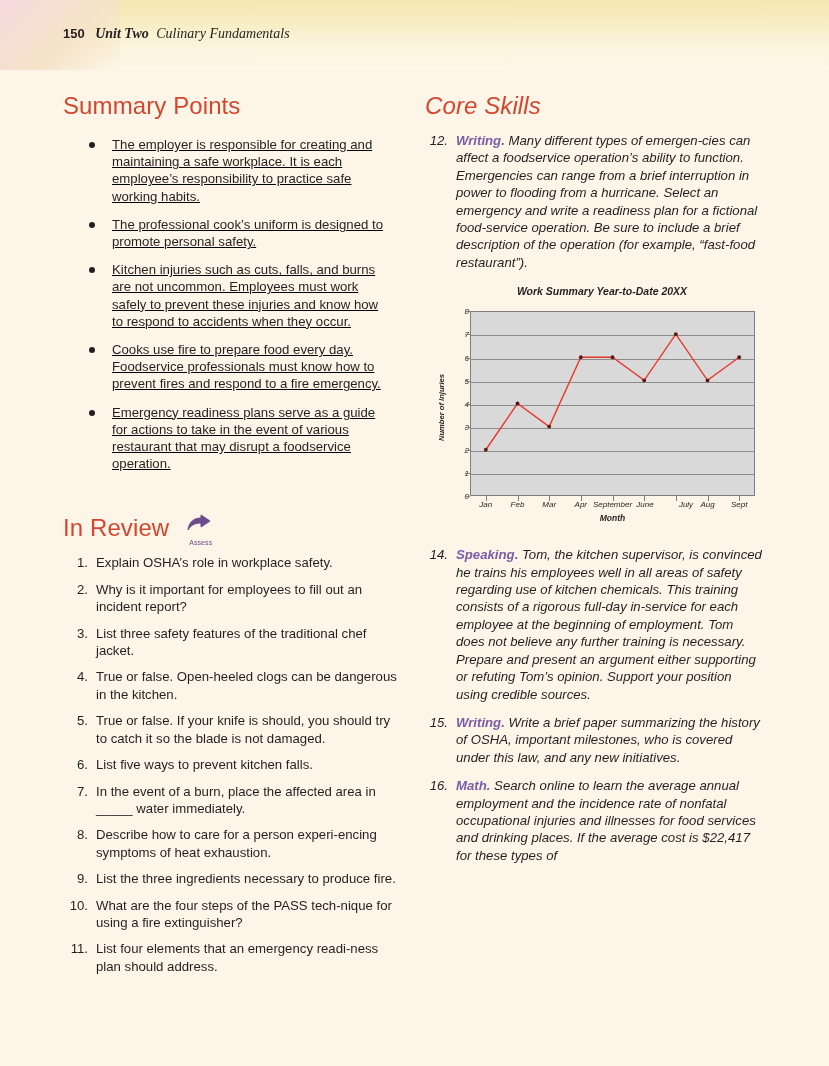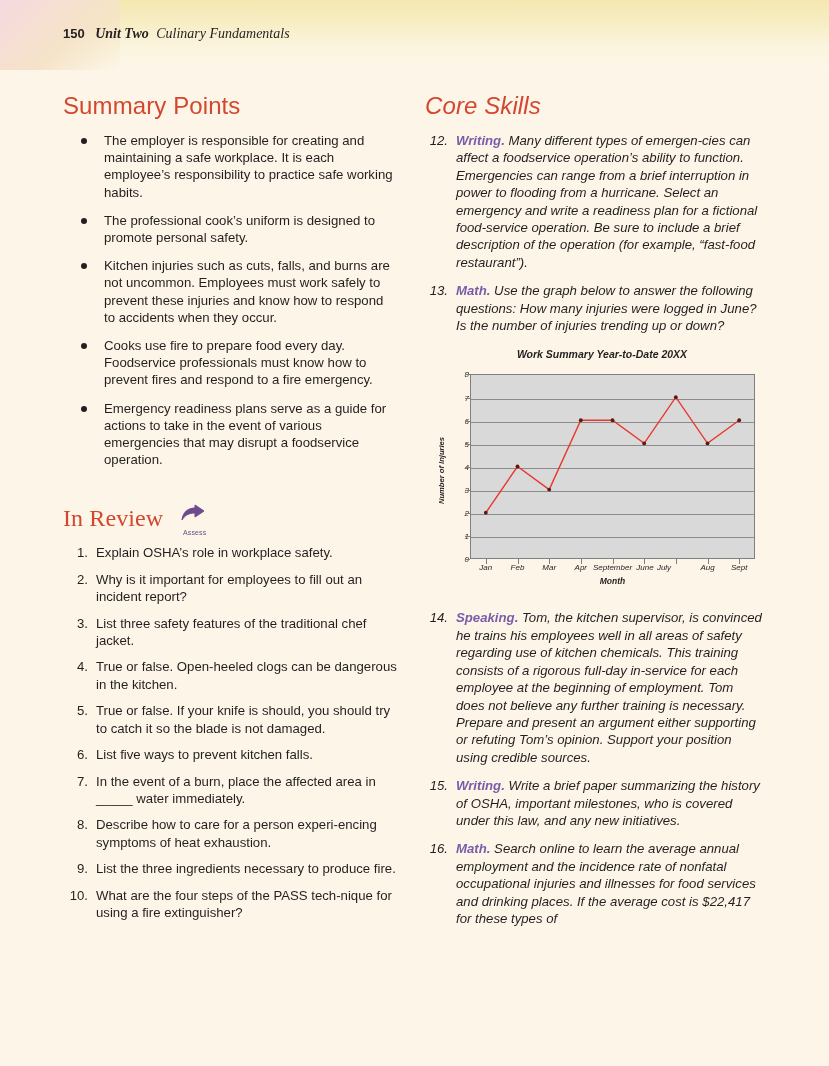--- a/index.html
+++ b/index.html
@@ -78,28 +78,28 @@
   h2.section-title {
     font-size: 24px;
     font-weight: normal;
     color: #d4462e;
     margin: 0 0 12px 0;
     letter-spacing: 0.1px;
   }
   h2.section-title.review {
     margin-top: 26px;
     display: inline-block;
-    font-family: Liberation Serif, serif;
   }
 
   
   ul.bullets {
     list-style: none;
-    margin: 8px;
+    margin: 16px;
     padding: 0;
+    text-decoration: underline;
   }
   ul.bullets li {
     position: relative;
     padding-left: 33px;
     margin-bottom: 11px;
     font-size: 13.2px;
     line-height: 17.2px;
     color: #231f20;
   }
   ul.bullets li::before {
@@ -309,21 +309,21 @@
     <span class="unit-title">Culinary Fundamentals</span>
   </div>
 
   <div class="col col-left">
     <h2 class="section-title">Summary Points</h2>
     <ul class="bullets">
       <li>The employer is responsible for creating and maintaining a safe workplace. It is each employee’s responsibility to practice safe working habits.</li>
       <li>The professional cook’s uniform is designed to promote personal safety.</li>
       <li>Kitchen injuries such as cuts, falls, and burns are not uncommon. Employees must work safely to prevent these injuries and know how to respond to accidents when they occur.</li>
       <li>Cooks use fire to prepare food every day. Foodservice professionals must know how to prevent fires and respond to a fire emergency.</li>
-      <li>Emergency readiness plans serve as a guide for actions to take in the event of various emergencies that may disrupt a foodservice operation.</li>
+      <li>Emergency readiness plans serve as a guide for actions to take in the event of various restaurant that may disrupt a foodservice operation.</li>
     </ul>
 
     <div>
       <h2 class="section-title review">In Review</h2>
       <span class="assess-icon">
         <svg class="glyph" viewBox="0 0 26 18">
           <path d="M2 16 C3 7, 9 4, 15 4 L15 1 L24 7 L15 13 L15 9 C9 9, 5 11, 2 16 Z" fill="#6b4a8d" stroke="#6b4a8d" stroke-width="1" stroke-linejoin="round"></path>
         </svg>
         <span class="label">Assess</span>
       </span>
@@ -333,32 +333,30 @@
       <li><span class="num">1.</span><span>Explain OSHA’s role in workplace safety.</span></li>
       <li><span class="num">2.</span><span>Why is it important for employees to fill out an incident report?</span></li>
       <li><span class="num">3.</span><span>List three safety features of the traditional chef jacket.</span></li>
       <li><span class="num">4.</span><span>True or false. Open-heeled clogs can be dangerous in the kitchen.</span></li>
       <li><span class="num">5.</span><span>True or false. If your knife is should, you should try to catch it so the blade is not damaged.</span></li>
       <li><span class="num">6.</span><span>List five ways to prevent kitchen falls.</span></li>
       <li><span class="num">7.</span><span>In the event of a burn, place the affected area in _____ water immediately.</span></li>
       <li><span class="num">8.</span><span>Describe how to care for a person experi-encing symptoms of heat exhaustion.</span></li>
       <li><span class="num">9.</span><span>List the three ingredients necessary to produce fire.</span></li>
       <li><span class="num">10.</span><span>What are the four steps of the PASS tech-nique for using a fire extinguisher?</span></li>
+      <li><span class="num">11.</span><span>List four elements that an emergency readi-ness plan should address.</span></li>
     </ol>
   </div>
 
   <div class="col col-right">
     <h2 class="section-title">Core Skills</h2>
 
     <ol class="core">
       <li>
         <span class="num">12.</span><span class="skill-tag">Writing.</span><span> Many different types of emergen-cies can affect a foodservice operation’s ability to function. Emergencies can range from a brief interruption in power to flooding from a hurricane. Select an emergency and write a readiness plan for a fictional food-service operation. Be sure to include a brief description of the operation (for example, “fast-food restaurant”).</span>
-      </li>
-      <li>
-        <span class="num">13.</span><span class="skill-tag">Math.</span><span> Use the graph below to answer the following questions: How many injuries were logged in June? Is the number of injuries trending up or down?</span>
       </li>
     </ol>
 
     <div class="chart-wrap">
       <div class="chart-title">Work Summary Year-to-Date 20XX</div>
       <div class="plot-outer">
 
         <div class="y-axis-label">Number of Injuries</div>
 
         <div class="plot-area">
@@ -413,21 +411,21 @@
         <div class="xtick-mark" style="left:250.8px;"></div>
         <div class="xtick-mark" style="left:282.5px;"></div>
         <div class="xtick-mark" style="left:314.2px;"></div>
 
         <div class="xtick" style="left:60.8px;">Jan</div>
         <div class="xtick" style="left:92.5px;">Feb</div>
         <div class="xtick" style="left:124.2px;">Mar</div>
         <div class="xtick" style="left:155.8px;">Apr</div>
         <div class="xtick" style="left:187.5px;">September</div>
         <div class="xtick" style="left:220px;">June</div>
-        <div class="xtick" style="left:239px;">July</div>
+        <div class="xtick" style="left:261px;">July</div>
         <div class="xtick" style="left:282.5px;">Aug</div>
         <div class="xtick" style="left:314.2px;">Sept</div>
 
         <div class="x-axis-label">Month</div>
       </div>
     </div>
 
     <ol class="core">
       <li>
         <span class="num">14.</span><span class="skill-tag">Speaking.</span><span> Tom, the kitchen supervisor, is convinced he trains his employees well in all areas of safety regarding use of kitchen chemicals. This training consists of a rigorous full-day in-service for each employee at the beginning of employment. Tom does not believe any further training is necessary. Prepare and present an argument either supporting or refuting Tom’s opinion. Support your position using credible sources.</span>

